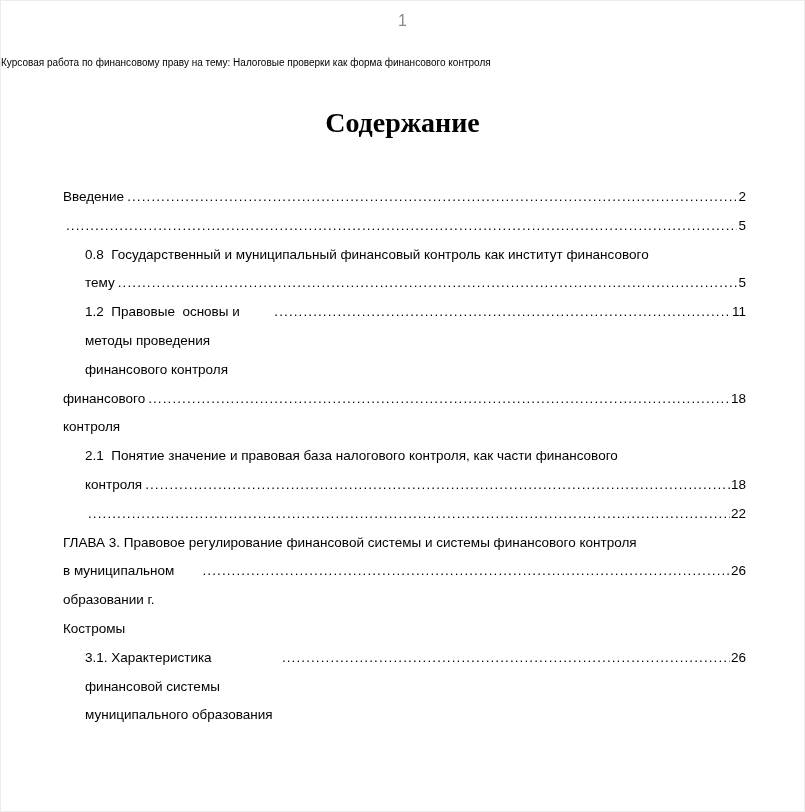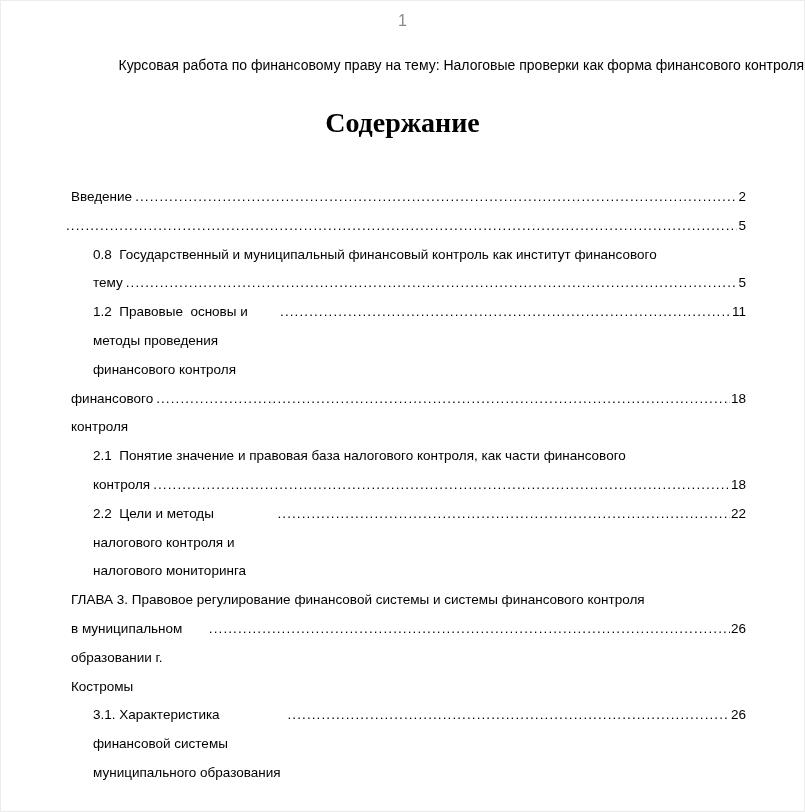--- a/index.html
+++ b/index.html
@@ -25,22 +25,22 @@
     right: 0;
     text-align: center;
     font-size: 16px;
     color: #8a8a8a;
   }
   .doc-header {
     position: absolute;
     top: 56px;
     left: 0;
     right: 0;
-    text-align: right;
-    font-size: 14px;
+    text-align: left;
+    font-size: 10px;
     color: #000000;
   }
   .toc-title {
     position: absolute;
     top: 106px;
     left: 0;
     right: 0;
     margin: 0;
     text-align: center;
     font-family: "Liberation Serif", serif;
@@ -59,21 +59,20 @@
     display: flex;
     align-items: baseline;
     line-height: 28.8px;
   }
   .toc-row.indent {
     padding-left: 22px;
   }
   .toc-text {
     white-space: pre-wrap;
     flex: 0 1 auto;
-    margin-left: 8px;
   }
   .leader {
     flex: 1 1 auto;
     min-width: 0;
     overflow: hidden;
     white-space: nowrap;
     padding: 0 3px;
   }
   .leader::after {
     content: "........................................................................................................................................................................................................................";
@@ -122,21 +121,20 @@
       </div>
       <div class="toc-row indent">
         <span class="toc-text">2.1  Понятие значение и правовая база налогового контроля, как части финансового</span>
       </div>
       <div class="toc-row indent">
         <span class="toc-text">контроля</span>
         <span class="leader"></span>
         <span class="toc-page">18</span>
       </div>
       <div class="toc-row indent">
-        <span class="toc-text">2.2  Цели и методы налогового контроля и налогового мониторинга</span>
         <span class="leader"></span>
         <span class="toc-page">22</span>
       </div>
       <div class="toc-row">
         <span class="toc-text">ГЛАВА 3. Правовое регулирование финансовой системы и системы финансового контроля</span>
       </div>
       <div class="toc-row">
         <span class="toc-text">в муниципальном образовании г. Костромы</span>
         <span class="leader"></span>
         <span class="toc-page">26</span>

